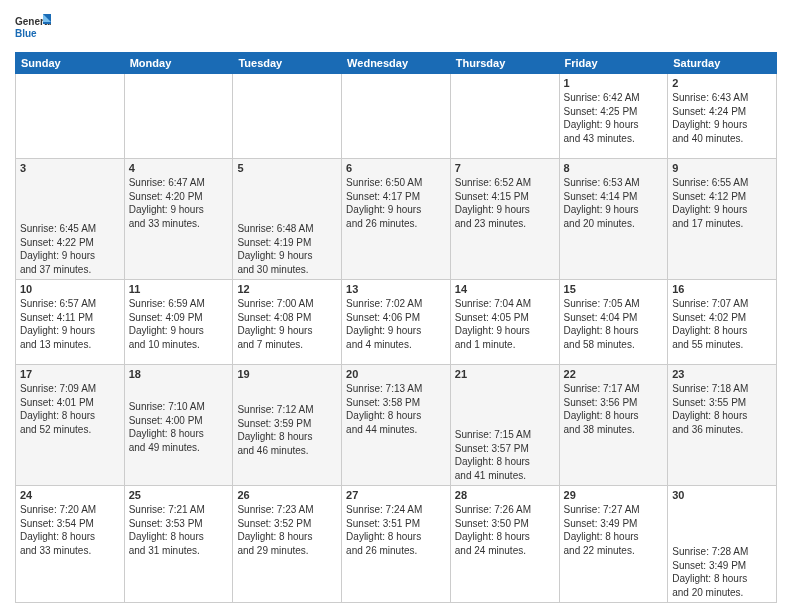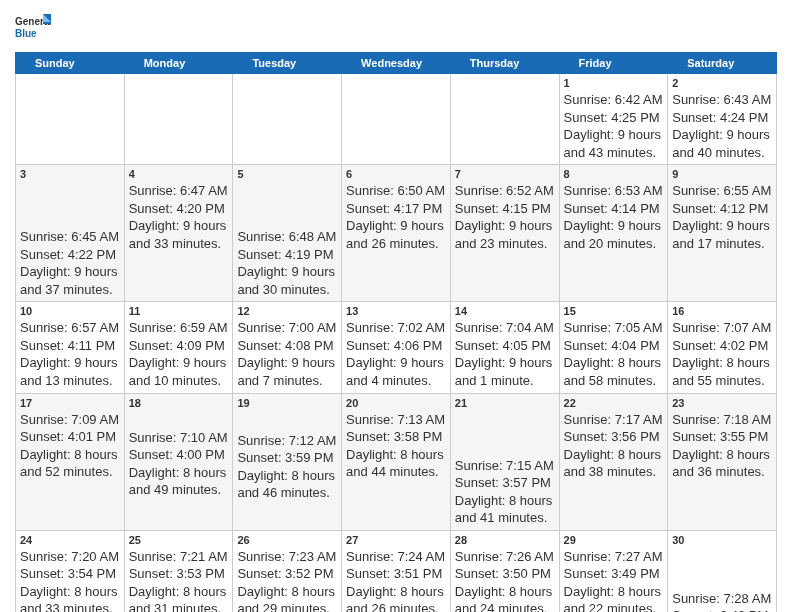--- a/index.html
+++ b/index.html
@@ -43,21 +43,21 @@
     table {
       width: 100%;
       border-collapse: collapse;
       table-layout: fixed;
     }
     thead tr th {
       background: #1a6bb5;
       color: #fff;
       font-size: 11px;
       font-weight: bold;
-      padding: 4px 19px;
+      padding: 4px 5px;
       text-align: left;
       border: 1px solid #1a6bb5;
     }
     tbody tr td {
       vertical-align: top;
       border: 1px solid #ccc;
       padding: 3px 4px;
       font-size: 9px;
       color: #333;
       height: 85px;
@@ -67,21 +67,21 @@
       background: #f5f5f5;
     }
     .day-num {
       font-size: 11px;
       font-weight: bold;
       color: #333;
       display: block;
       margin-bottom: 2px;
     }
     .day-info {
-      font-size: 13px;
+      font-size: 10px;
       line-height: 1.35;
       color: #333;
     }
     td.empty {
       background: #fff;
     }
     tbody tr:nth-child(even) td.empty {
       background: #f5f5f5;
     }
   </style>

